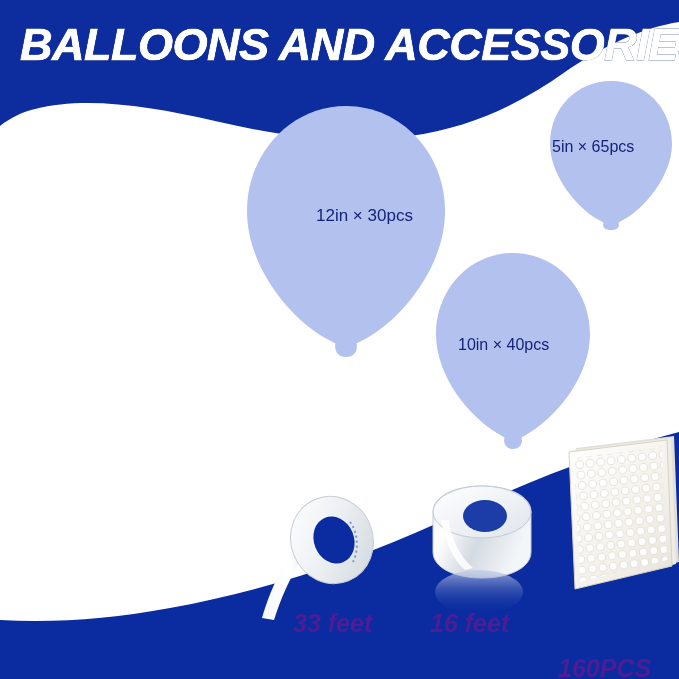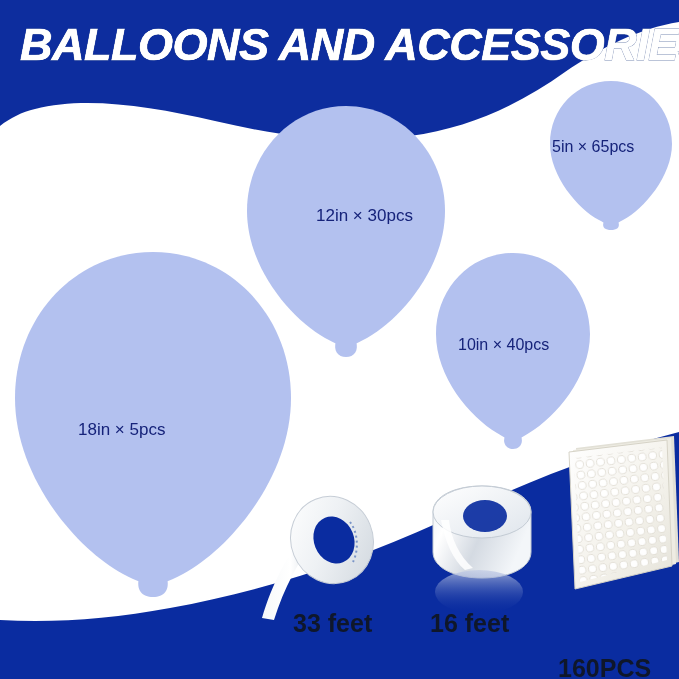--- a/index.html
+++ b/index.html
@@ -63,27 +63,28 @@
     z-index:4;
     pointer-events:none;
   }
 
   
   .product{position:absolute;z-index:5;}
   .product svg{display:block;}
 
   .product-label{
     position:absolute;
-    color:#0f172a;
+    color:#4c1d95;
     font-weight:bold;
     font-size:25px;
     white-space:nowrap;
     z-index:8;
     letter-spacing:0px;
     pointer-events:none;
+    font-style:italic;
   }
   .product-label .pcs{font-size:25px;font-weight:bold;}
 </style>
 </head>
 <body>
 
 <div id="stage">
 
   <svg id="bg-svg" viewBox="0 0 679 679" width="679" height="679">
 
@@ -97,33 +98,20 @@
     <path fill="#0a2ca0" d="M679,432
              C600,452 520,485 440,522
              C350,563 260,592 170,608
              C110,619 55,623 0,620
              L0,679 L679,679 Z"></path>
   </svg>
 
   <div id="title">BALLOONS AND ACCESSORIES</div>
   <div id="title-over">BALLOONS AND ACCESSORIES</div>
 
-  <div class="balloon" style="left:8px; top:248px; width:290px; height:350px;">
-    <svg viewBox="0 0 290 350" width="290" height="350">
-      <path fill="#b3c1ef" d="M145,4
-               C222,4 283,68 283,150
-               C283,228 223,300 175,326
-               C160,334 152,336 145,336
-               C138,336 130,334 115,326
-               C67,300 7,228 7,150
-               C7,68 68,4 145,4 Z"></path>
-      <path fill="#b3c1ef" d="M131,330 C128,342 134,349 145,349 C156,349 162,342 159,330 Z"></path>
-    </svg>
-    <span class="balloon-label" style="left:70px; top:172px; font-size:17px;">18in × 5pcs</span>
-  </div>
 
   <div class="balloon" style="left:243px; top:103px; width:206px; height:255px;">
     <svg viewBox="0 0 206 255" width="206" height="255">
       <path fill="#b3c1ef" d="M103,3
                C158,3 202,50 202,108
                C202,164 159,215 124,235
                C113,241 108,243 103,243
                C98,243 93,241 82,235
                C47,215 4,164 4,108
                C4,50 48,3 103,3 Z"></path>

